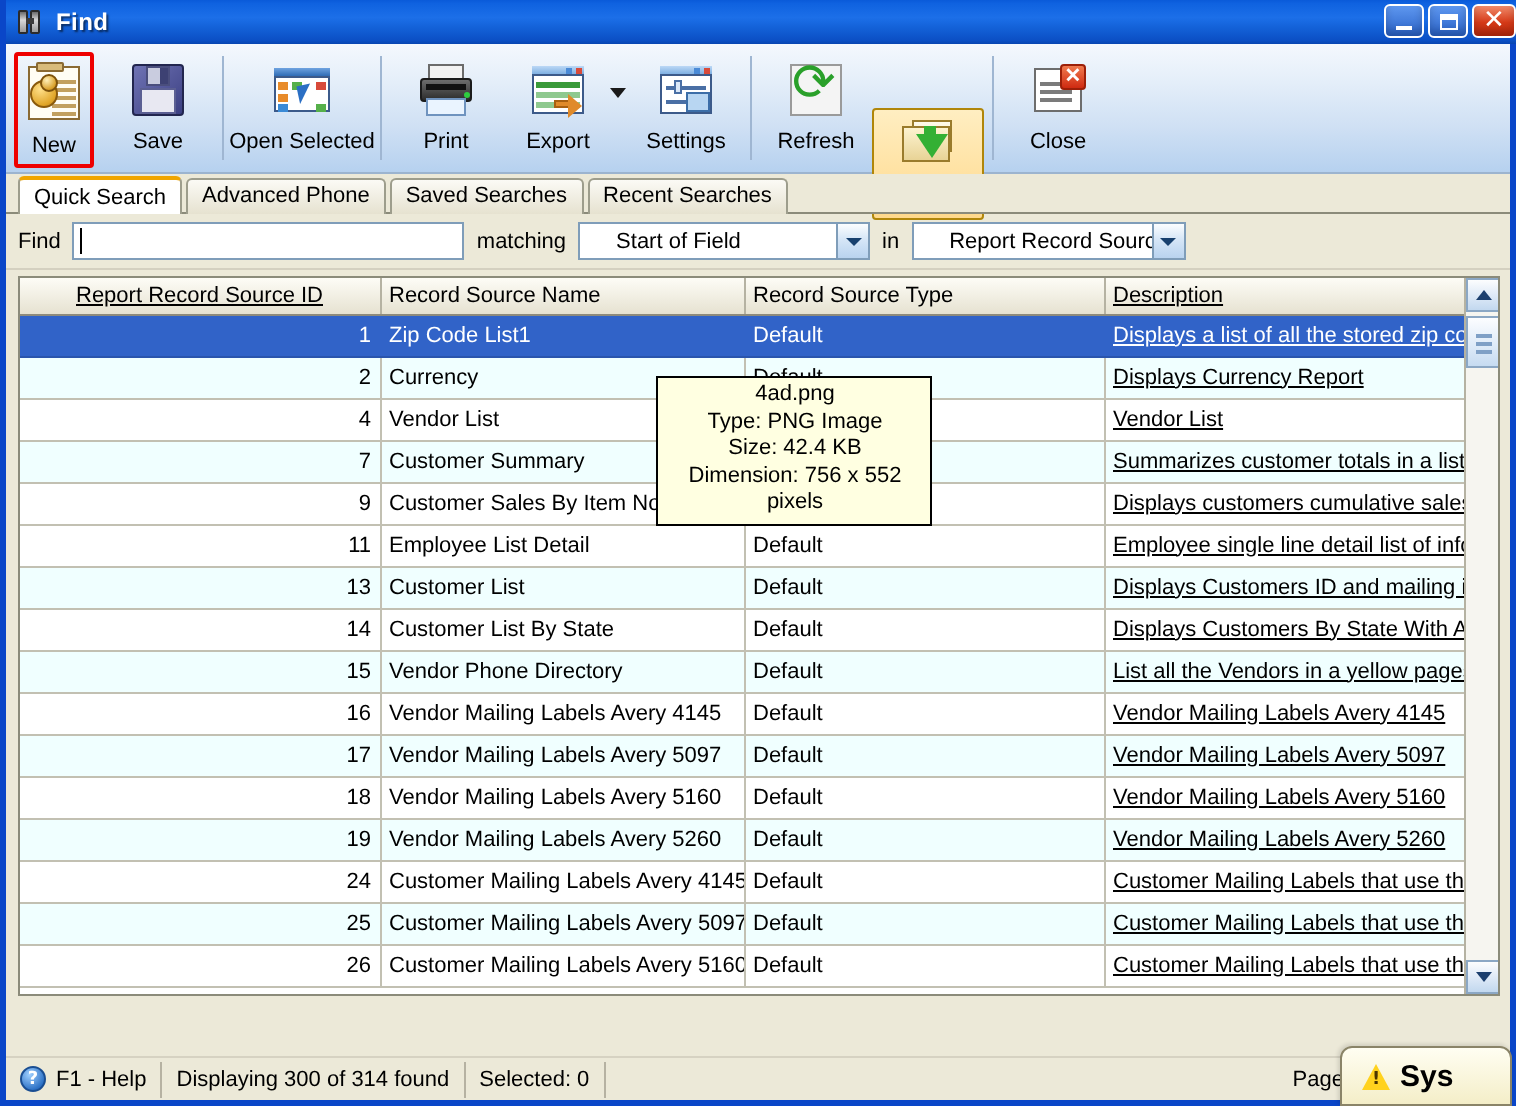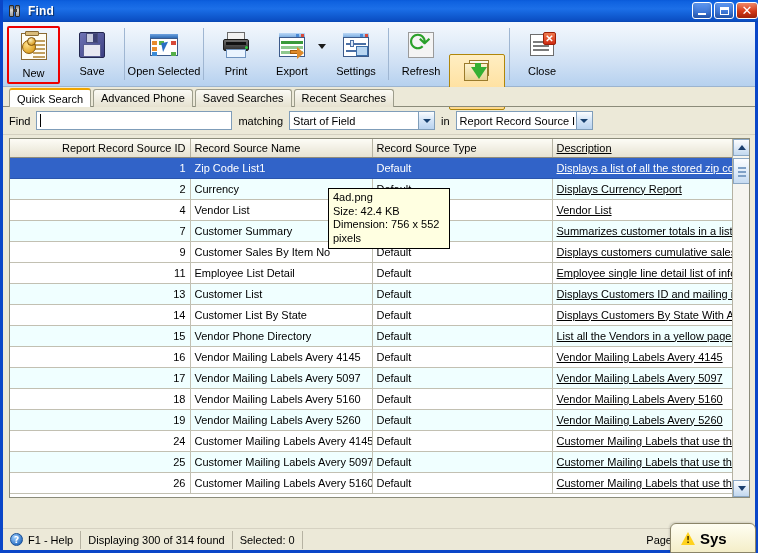--- a/index.html
+++ b/index.html
@@ -61,21 +61,21 @@
   }
   .tool {
     width:56px; height:56px;
     display:flex; flex-direction:column; align-items:center; justify-content:flex-start;
     padding-top:3px;
     position:relative;
   }
   .tool.wide { width:70px; }
   .tool .ico { width:32px; height:32px; position:relative; }
   .tool .lbl { font-size:11px; color:#000; margin-top:4px; white-space:nowrap; }
-  #tool-new { border:2px solid #ee0000; border-radius:2px; width:53px; height:58px; margin-left:4px; margin-right:4px;}
+  #tool-new { border:2px solid #ee0000; border-radius:2px; width:40px; height:58px; margin-left:4px; margin-right:4px;}
   #tool-more {
     background:linear-gradient(to bottom,#ffeec2,#ffd98c);
     border:1px solid #b0860a; border-radius:2px;margin-top:28px;
   }
   .tsep { width:1px; height:52px; background:#9fb6d2; margin:2px 4px 0 4px; }
   .dropdown-arrow {
     width:0;height:0;border-left:4px solid transparent;border-right:4px solid transparent;
     border-top:5px solid #1a1a1a; position:absolute; right:2px; top:18px;
   }
 
@@ -171,21 +171,21 @@
   #find-input {
     width:196px; height:19px; background:#fff;
     border:1px solid #7f9db9; font-size:11px; padding:1px 3px;
     font-family:"Liberation Sans",sans-serif;
     position:relative;
   }
   .caret { position:absolute; left:3px; top:2px; width:1px; height:13px; background:#000; }
   .combo {
     height:19px; background:#fff; border:1px solid #7f9db9;
     display:flex; align-items:center; font-size:11px;
-    padding-left:3px; position:relative;
+    padding-left:18px; position:relative;
   }
   #match-combo { width:146px; }
   #in-combo { width:137px; }
   .combo .txt { flex:1; white-space:nowrap; overflow:hidden; }
   .combo .btn {
     width:16px; height:17px; margin:0 0 0 0;
     background:linear-gradient(to bottom,#fbfdff,#d6e6f7 45%,#b9d3ef);
     border:1px solid #7f9db9; border-top:none;border-right:none;border-bottom:none;
     display:flex; align-items:center; justify-content:center;
   }
@@ -197,21 +197,21 @@
     border:1px solid #8b8b7a; background:#fff;
     position:relative; overflow:hidden;
   }
   table.grid { width:100%; border-collapse:collapse; table-layout:fixed; }
   table.grid th {
     height:18px; background:linear-gradient(to bottom,#fdfcf6,#e6e2d1);
     border-right:1px solid #b5b2a2; border-bottom:1px solid #8e8b7c;
     font-size:11px; font-weight:normal; color:#000;
     padding:0 4px; white-space:nowrap; overflow:hidden;
   }
-  th.c0 { text-align:right; }
+  th.c0 { text-align:center;text-decoration:underline; }
   th.c1, th.c2, th.c3 { text-align:left; }
   table.grid td {
     height:21px; font-size:11px; color:#000;
     border-right:1px solid #c2c0b2; border-bottom:1px solid #c2c0b2;
     padding:0 4px; white-space:nowrap; overflow:hidden;
   }
   td.c0 { text-align:right; }
   tr.odd td { background:#ffffff; }
   tr.even td { background:#f0ffff; }
   tr.sel td { background:#3163c8; color:#fff; border-right-color:#3163c8; border-bottom-color:#2a55ad;}
@@ -236,24 +236,24 @@
   .sb-chev-dn { width:0;height:0;border-left:4px solid transparent;border-right:4px solid transparent;border-top:5px solid #1c3f6e; }
   #sb-thumb {
     position:absolute; top:19px; left:0; width:17px; height:26px;
     background:linear-gradient(to bottom,#fcfdff,#e2edf9 50%,#c6dbf1);
     border:1px solid #8ba7c4;
   }
   .thumb-grip { position:absolute; left:4px; top:7px; width:8px; height:1.5px; background:#7fa0c6; }
 
   
   #tooltip {
-    position:absolute; left:325px; top:188px; width:122px;
+    position:absolute; left:325px; top:188px; width:138px;
     background:#ffffe1; border:1px solid #000;
     font-size:11px; color:#000; padding:2px 3px 3px 4px;
-    line-height:13.5px; z-index:50;
+    line-height:13.5px; z-index:50;text-align:center;
   }
 
   
   #statusbar {
     position:absolute; left:0; bottom:0; width:752px; height:22px;
     background:#ece9d8; border-top:1px solid #d6d2c2;
     display:flex; align-items:center; font-size:11px;
   }
   .st-cell { height:18px; display:flex; align-items:center; padding:0 7px; border-right:1px solid #b6b2a2; }
   .help-ico {
@@ -595,20 +595,21 @@
         <div class="thumb-grip" style="top:16px;"></div>
       </div>
       <div class="sb-btn sb-down">
           <span class="sb-chev-dn"></span>
         </div>
     </div>
   </div>
 
   <div id="tooltip">
     <div>4ad.png</div>
+    <div>Type: PNG Image</div>
     <div>Size: 42.4 KB</div>
     <div>Dimension: 756 x 552 pixels</div>
   </div>
 
   <div id="statusbar">
     <div class="st-cell">
       <span class="help-ico">?</span>
       <span>F1 - Help</span>
     </div>
     <div class="st-cell">

